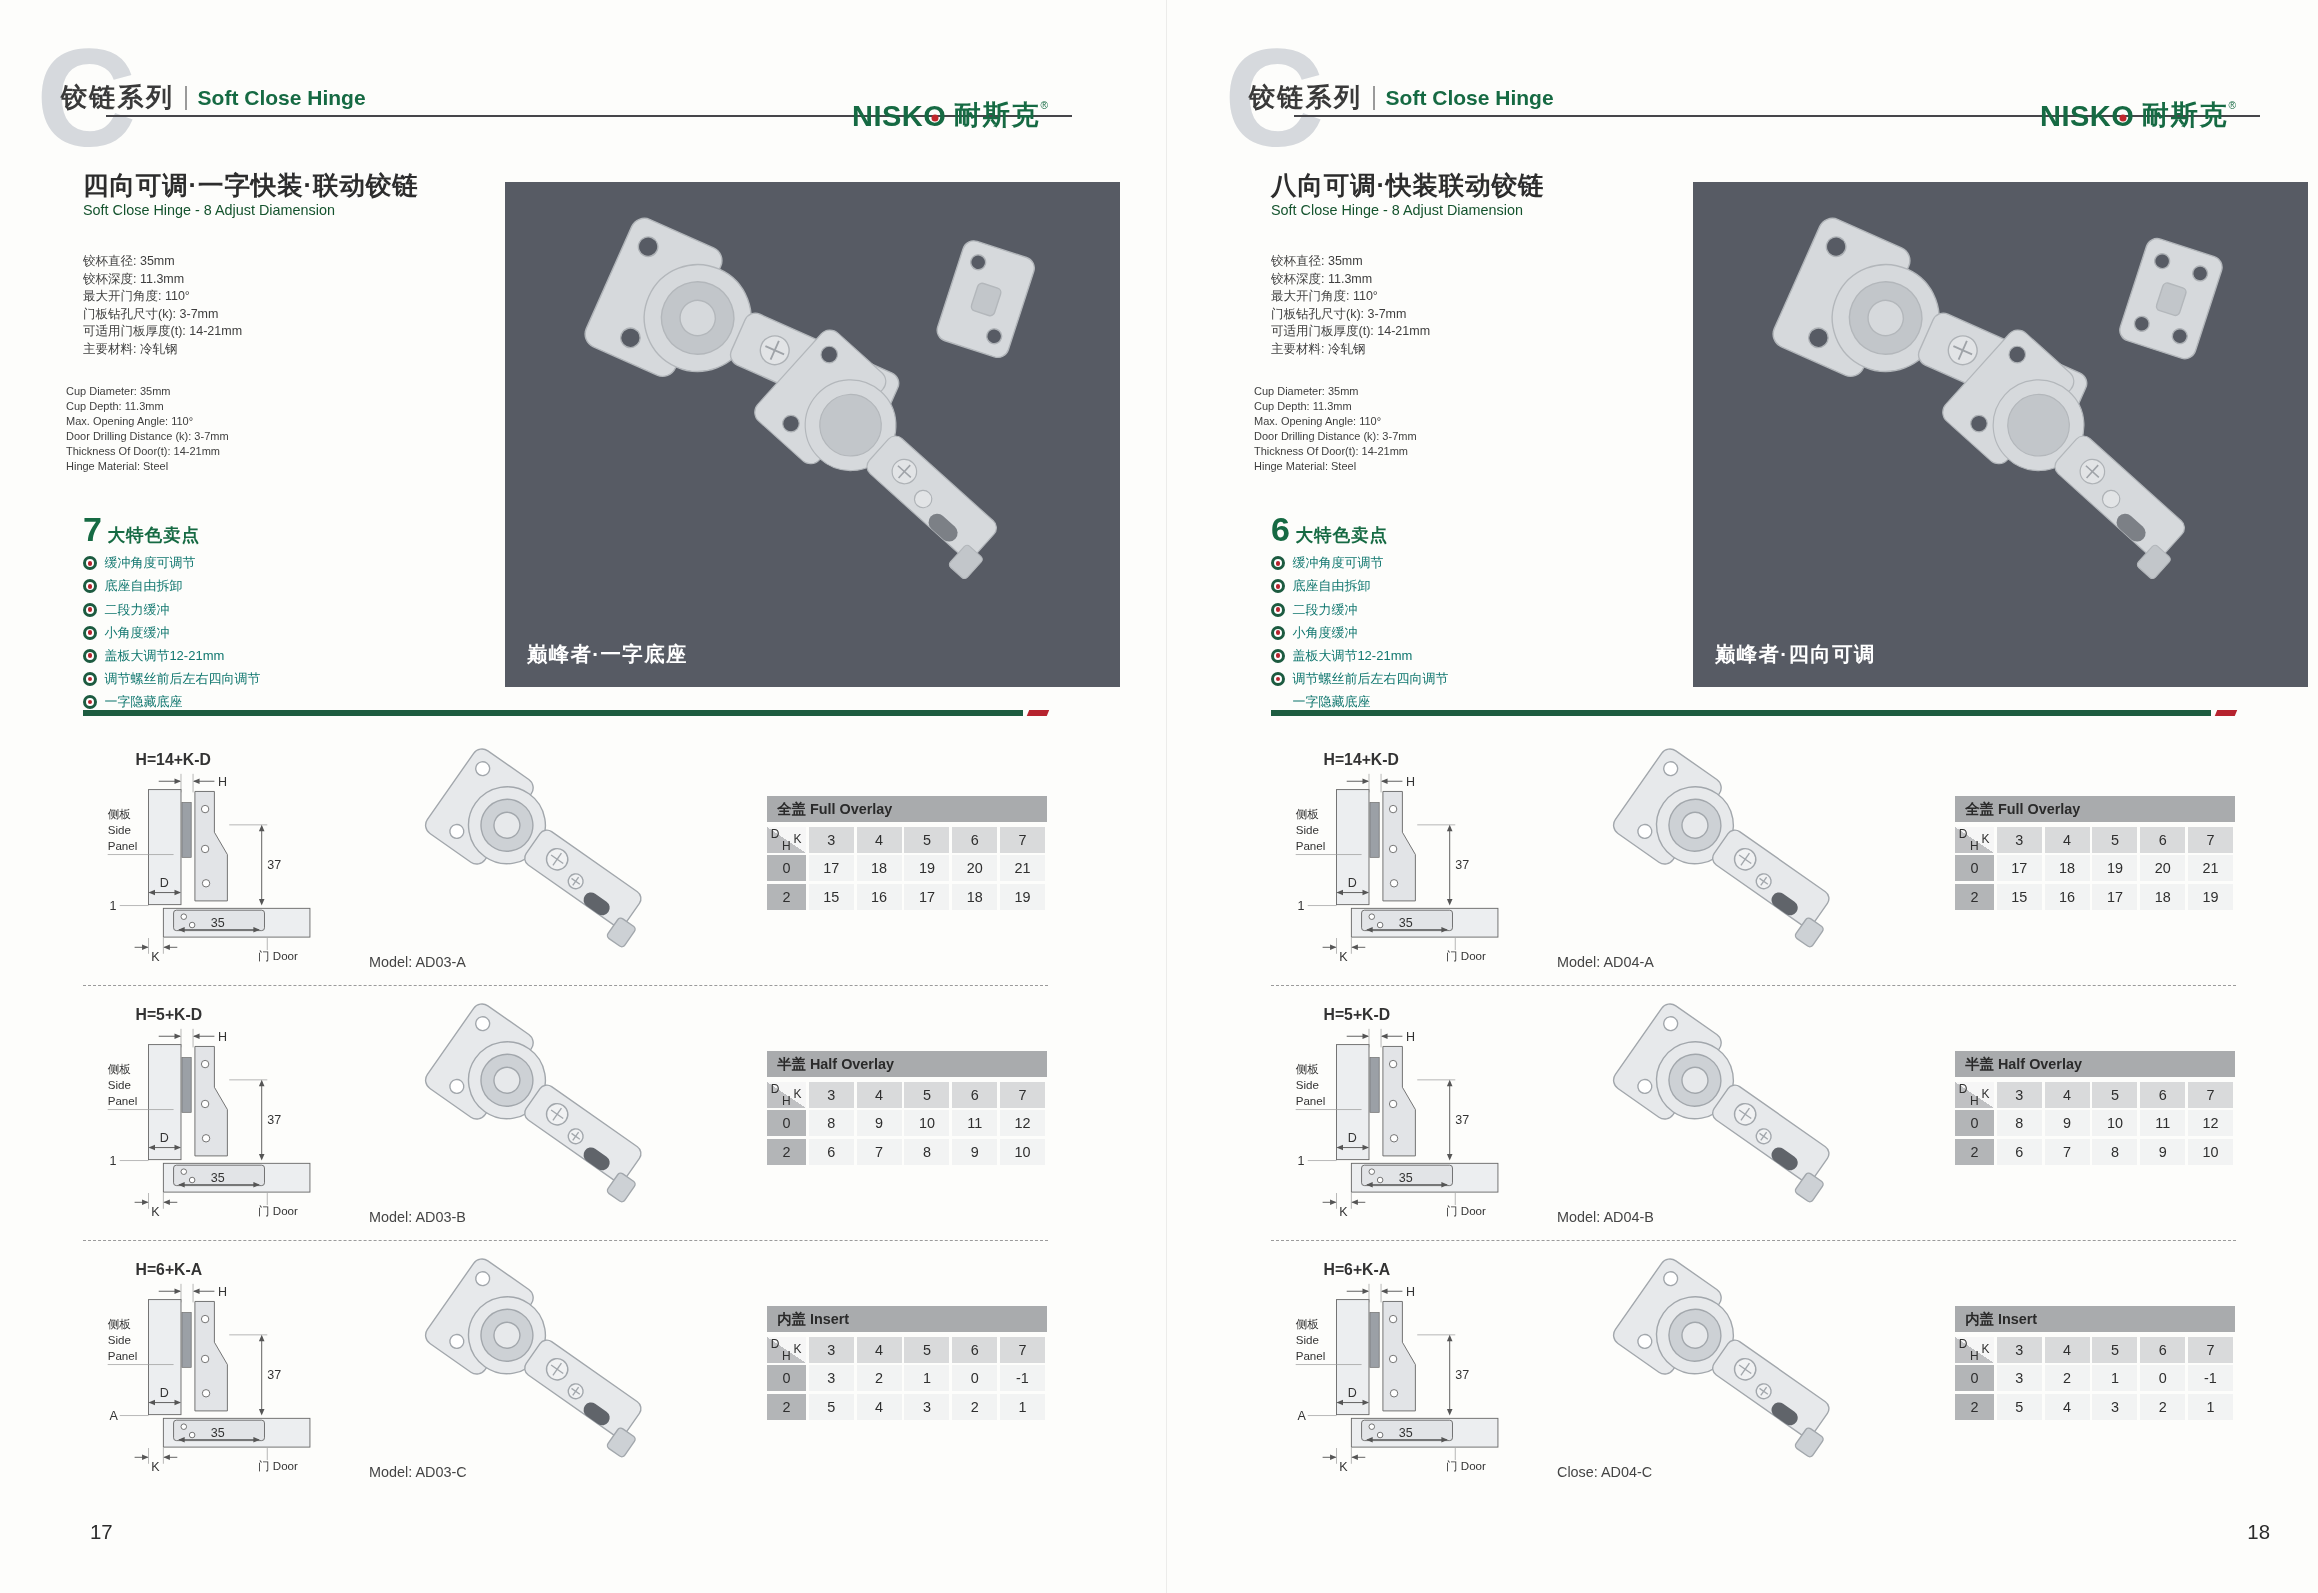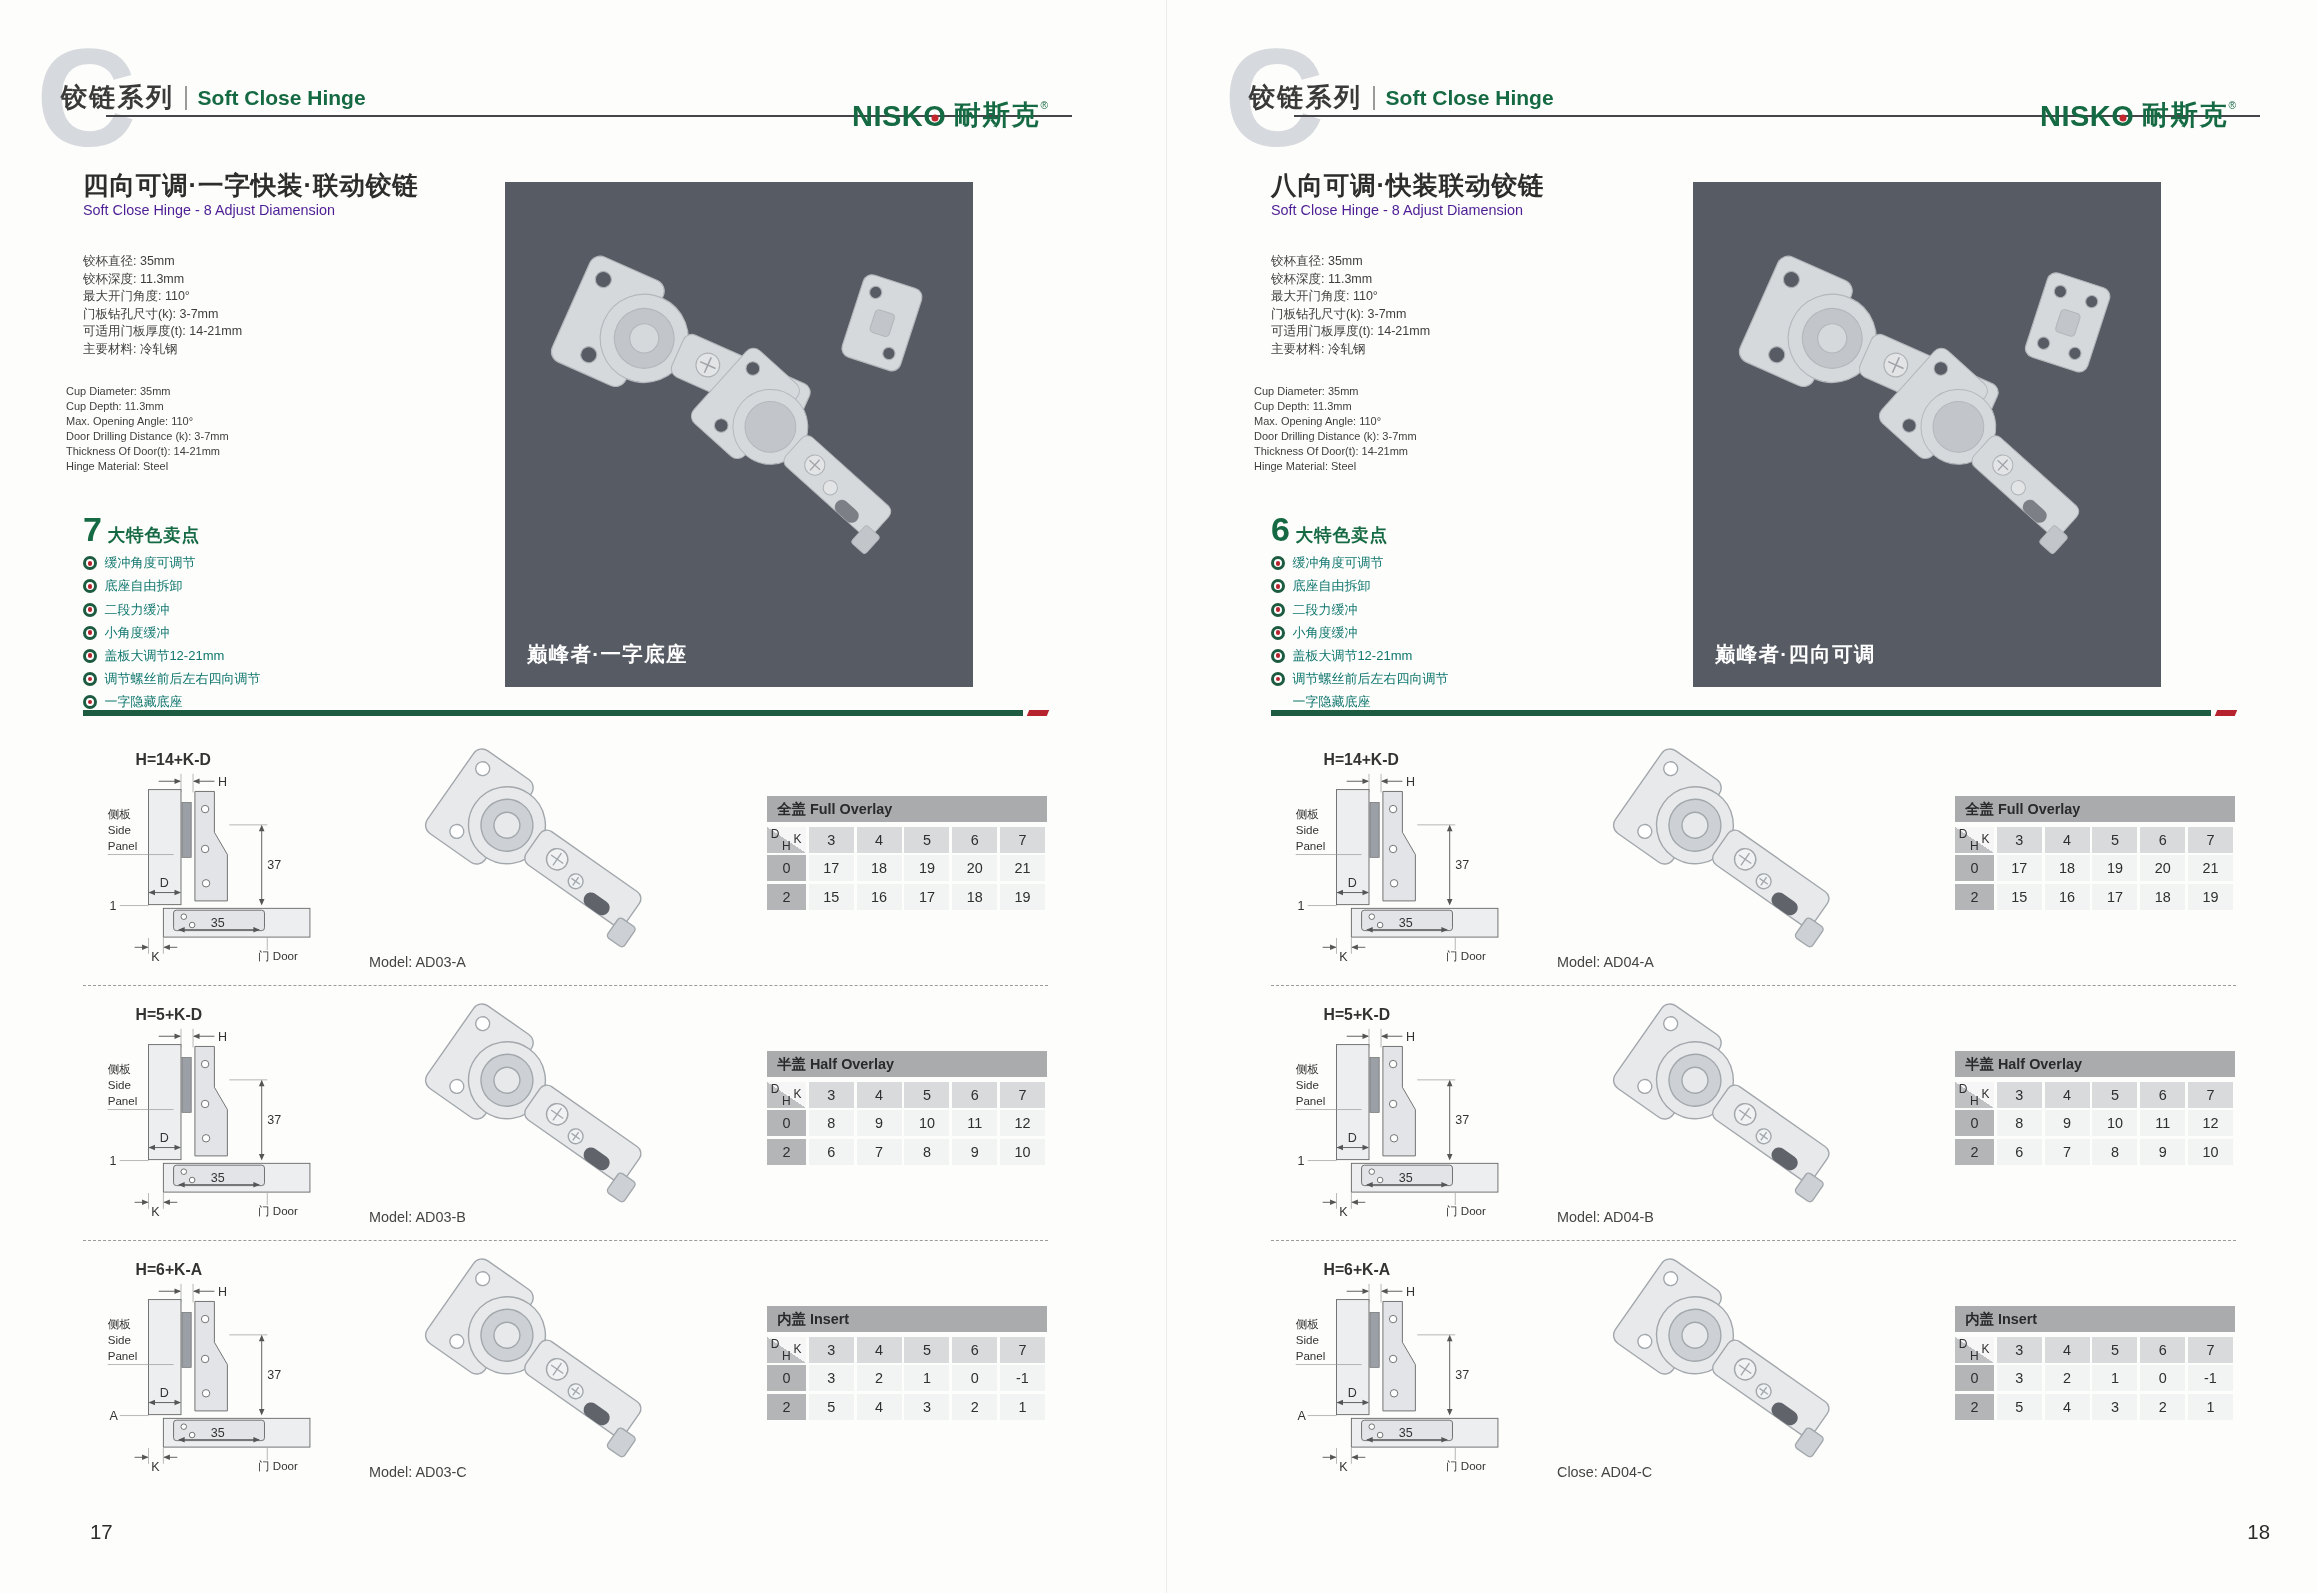--- a/index.html
+++ b/index.html
@@ -21,36 +21,36 @@
   .logo{position:absolute;top:100px;right:118px;display:flex;align-items:flex-start;color:#166a43;z-index:1;}
   .logo-word{font-size:29px;font-weight:800;letter-spacing:0.5px;display:inline-flex;}
   .logo-o{position:relative;display:inline-block;}
   .logo-o::after{content:"";position:absolute;left:50%;top:55%;width:7px;height:7px;transform:translate(-50%,-50%);background:#c1272d;border-radius:50%;}
   .logo-cn{font-size:27px;font-weight:800;margin-left:7.4px;letter-spacing:1.9px;line-height:31px;}
   .logo-reg{font-size:10.2px;margin-top:0;}
   .hrule{position:absolute;left:106px;top:115px;width:966px;height:2.3px;background:#46464a;}
 
   
   .ptitle-cn{position:absolute;left:83px;top:168px;font-size:25.5px;font-weight:bold;color:#2d2d2d;letter-spacing:0.9px;}
-  .ptitle-en{position:absolute;left:83px;top:202px;font-size:14.4px;color:#4c1d95;}
+  .ptitle-en{position:absolute;left:83px;top:202px;font-size:14.4px;color:#14532d;}
   .specs-cn{position:absolute;left:83px;top:253px;font-size:12.5px;line-height:17.6px;color:#3e3e3e;}
   .specs-en{position:absolute;left:66px;top:384px;font-size:11px;line-height:15px;color:#3e3e3e;}
   .features{position:absolute;left:83px;top:512px;width:417px;}
   .feat-head{display:flex;align-items:baseline;color:#166a43;}
   .feat-num{font-size:34px;font-weight:bold;line-height:1;}
   .feat-suffix{font-size:17.6px;font-weight:bold;margin-left:5.6px;letter-spacing:0.9px;}
   .feat-list{margin-top:7.4px;}
   .feat-item{display:flex;align-items:center;margin-top:5.1px;}
   .bullet-icon{flex:0 0 auto;width:14px;height:14px;border-radius:50%;border:3.2px solid #1c5b40;background:#fff;position:relative;box-sizing:border-box;}
   .bullet-icon::after{content:"";position:absolute;left:50%;top:50%;width:4.6px;height:4.6px;margin:-2.3px 0 0 -2.3px;border-radius:50%;background:#b6232e;}
   .feat-text{font-size:13px;color:#0f766e;margin-left:7.4px;}
   .no-bullet .bullet-icon{visibility:hidden;}
 
   
-  .photo{position:absolute;left:505px;top:182px;width:468px;height:505px;background:#575b64;}
+  .photo{position:absolute;left:505px;top:182px;width:615px;height:505px;background:#575b64;}
   .photo svg{width:100%;height:100%;display:block;}
   .photo-caption{position:absolute;left:22px;bottom:19.5px;color:#ffffff;font-size:20.4px;font-weight:bold;letter-spacing:1.4px;}
 
   
   .sep{position:absolute;left:83px;top:710px;width:965px;height:6px;display:flex;}
   .sep-green{flex:1;background:#1d5c40;}
   .sep-gap{width:4.2px;}
   .sep-red{width:20.4px;background:#b6232e;transform:skewX(-22deg);}
 
   

